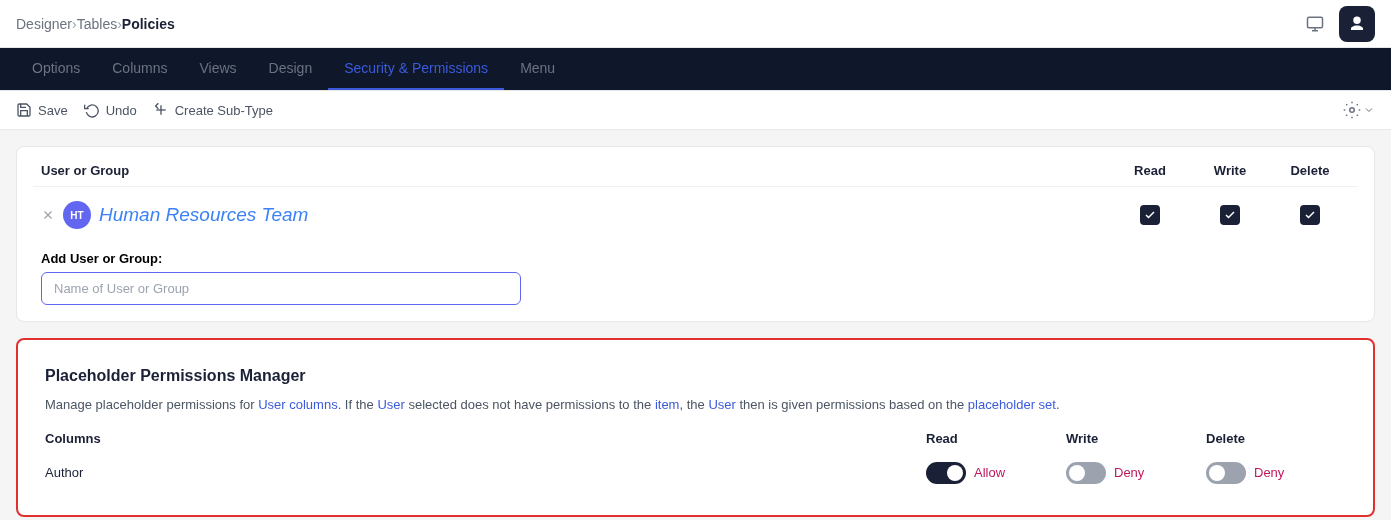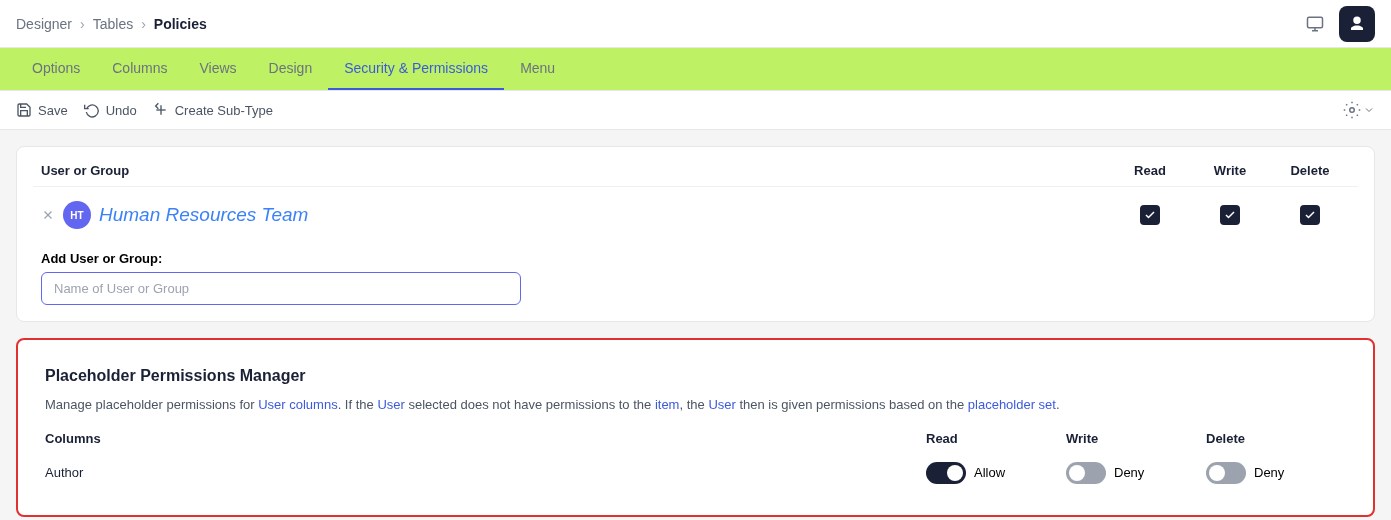--- a/index.html
+++ b/index.html
@@ -11,21 +11,20 @@
       align-items: center;
       justify-content: space-between;
       background: #fff;
       border-bottom: 1px solid #e5e7eb;
       padding: 0 16px;
       height: 48px;
     }
     .breadcrumb {
       display: flex;
       align-items: center;
-      gap: 8px;
       font-size: 14px;
       color: #6b7280;
     }
     .breadcrumb .sep { color: #9ca3af; }
     .breadcrumb .active { font-weight: 700; color: #1a2035; }
     .header-icons { display: flex; align-items: center; gap: 8px; }
     .header-icon-btn {
       width: 32px; height: 32px;
       display: flex; align-items: center; justify-content: center;
       border-radius: 4px; cursor: pointer; background: transparent; border: none;
@@ -34,21 +33,21 @@
     .header-avatar-btn {
       width: 36px; height: 36px;
       background: #1a2035; border-radius: 8px;
       display: flex; align-items: center; justify-content: center;
       cursor: pointer; border: none;
     }
     .header-avatar-btn svg { color: #fff; }
 
     
     .tabs-bar {
-      background: #bef264;
+      background: #0f172a;
       border-bottom: 1px solid #e5e7eb;
       padding: 0 16px;
       display: flex;
       align-items: flex-end;
       gap: 0;
     }
     .tab {
       padding: 12px 16px;
       font-size: 14px;
       color: #6b7280;
@@ -226,21 +225,21 @@
       position: absolute;
       top: 3px;
       width: 16px; height: 16px;
       border-radius: 50%;
       background: #fff;
     }
     .toggle.on .toggle-knob { right: 3px; }
     .toggle.off .toggle-knob { left: 3px; }
     .toggle-label {
       font-size: 13px;
-      color: #000000;
+      color: #be185d;
     }
 
     
     .gear-dropdown {
       display: flex; align-items: center; gap: 2px;
       cursor: pointer; color: #6b7280;
     }
   </style>
 </head>
 <body>

